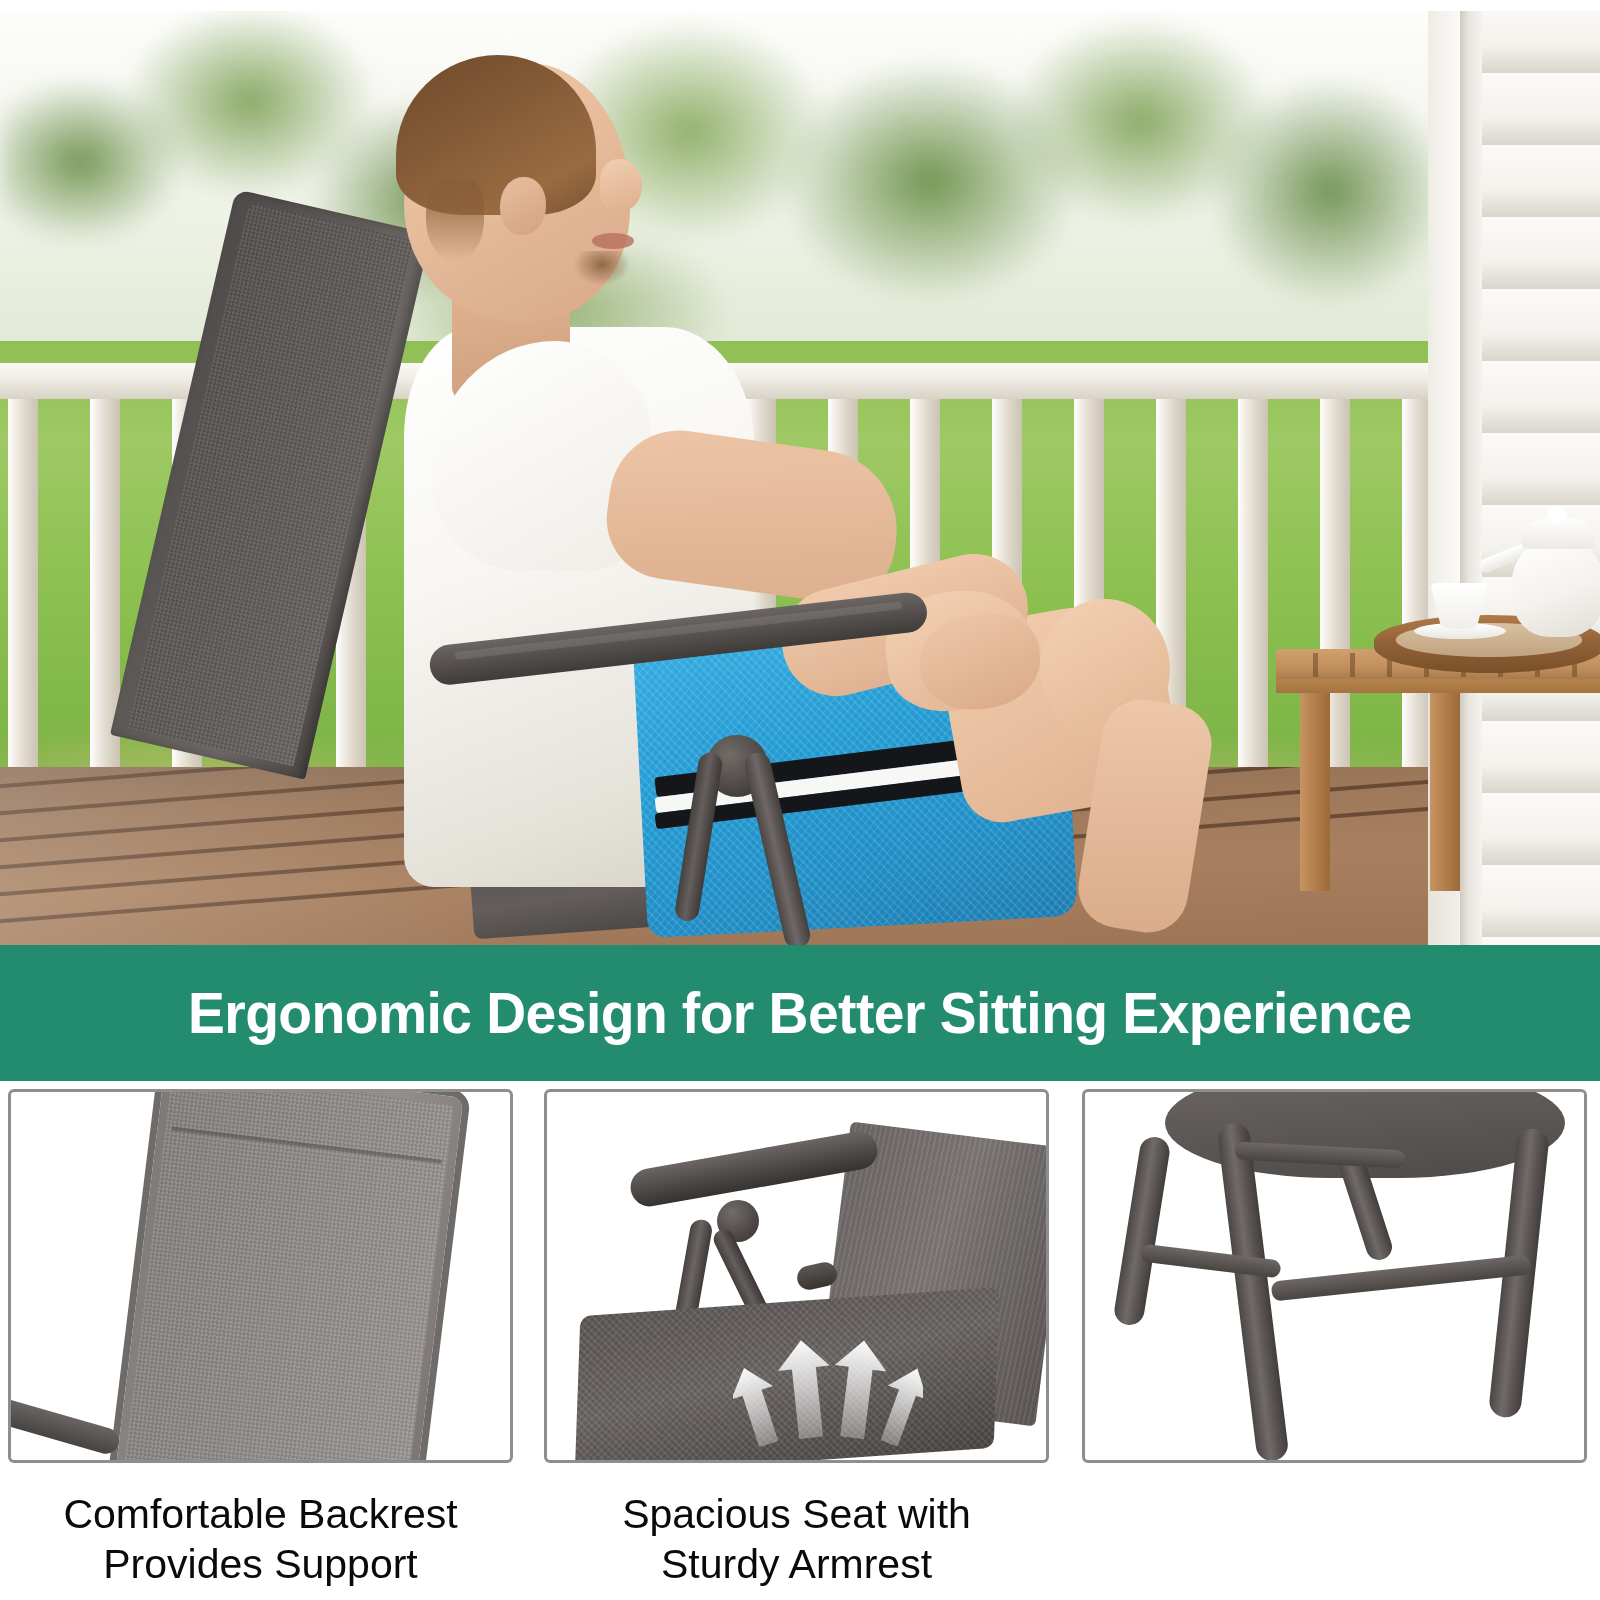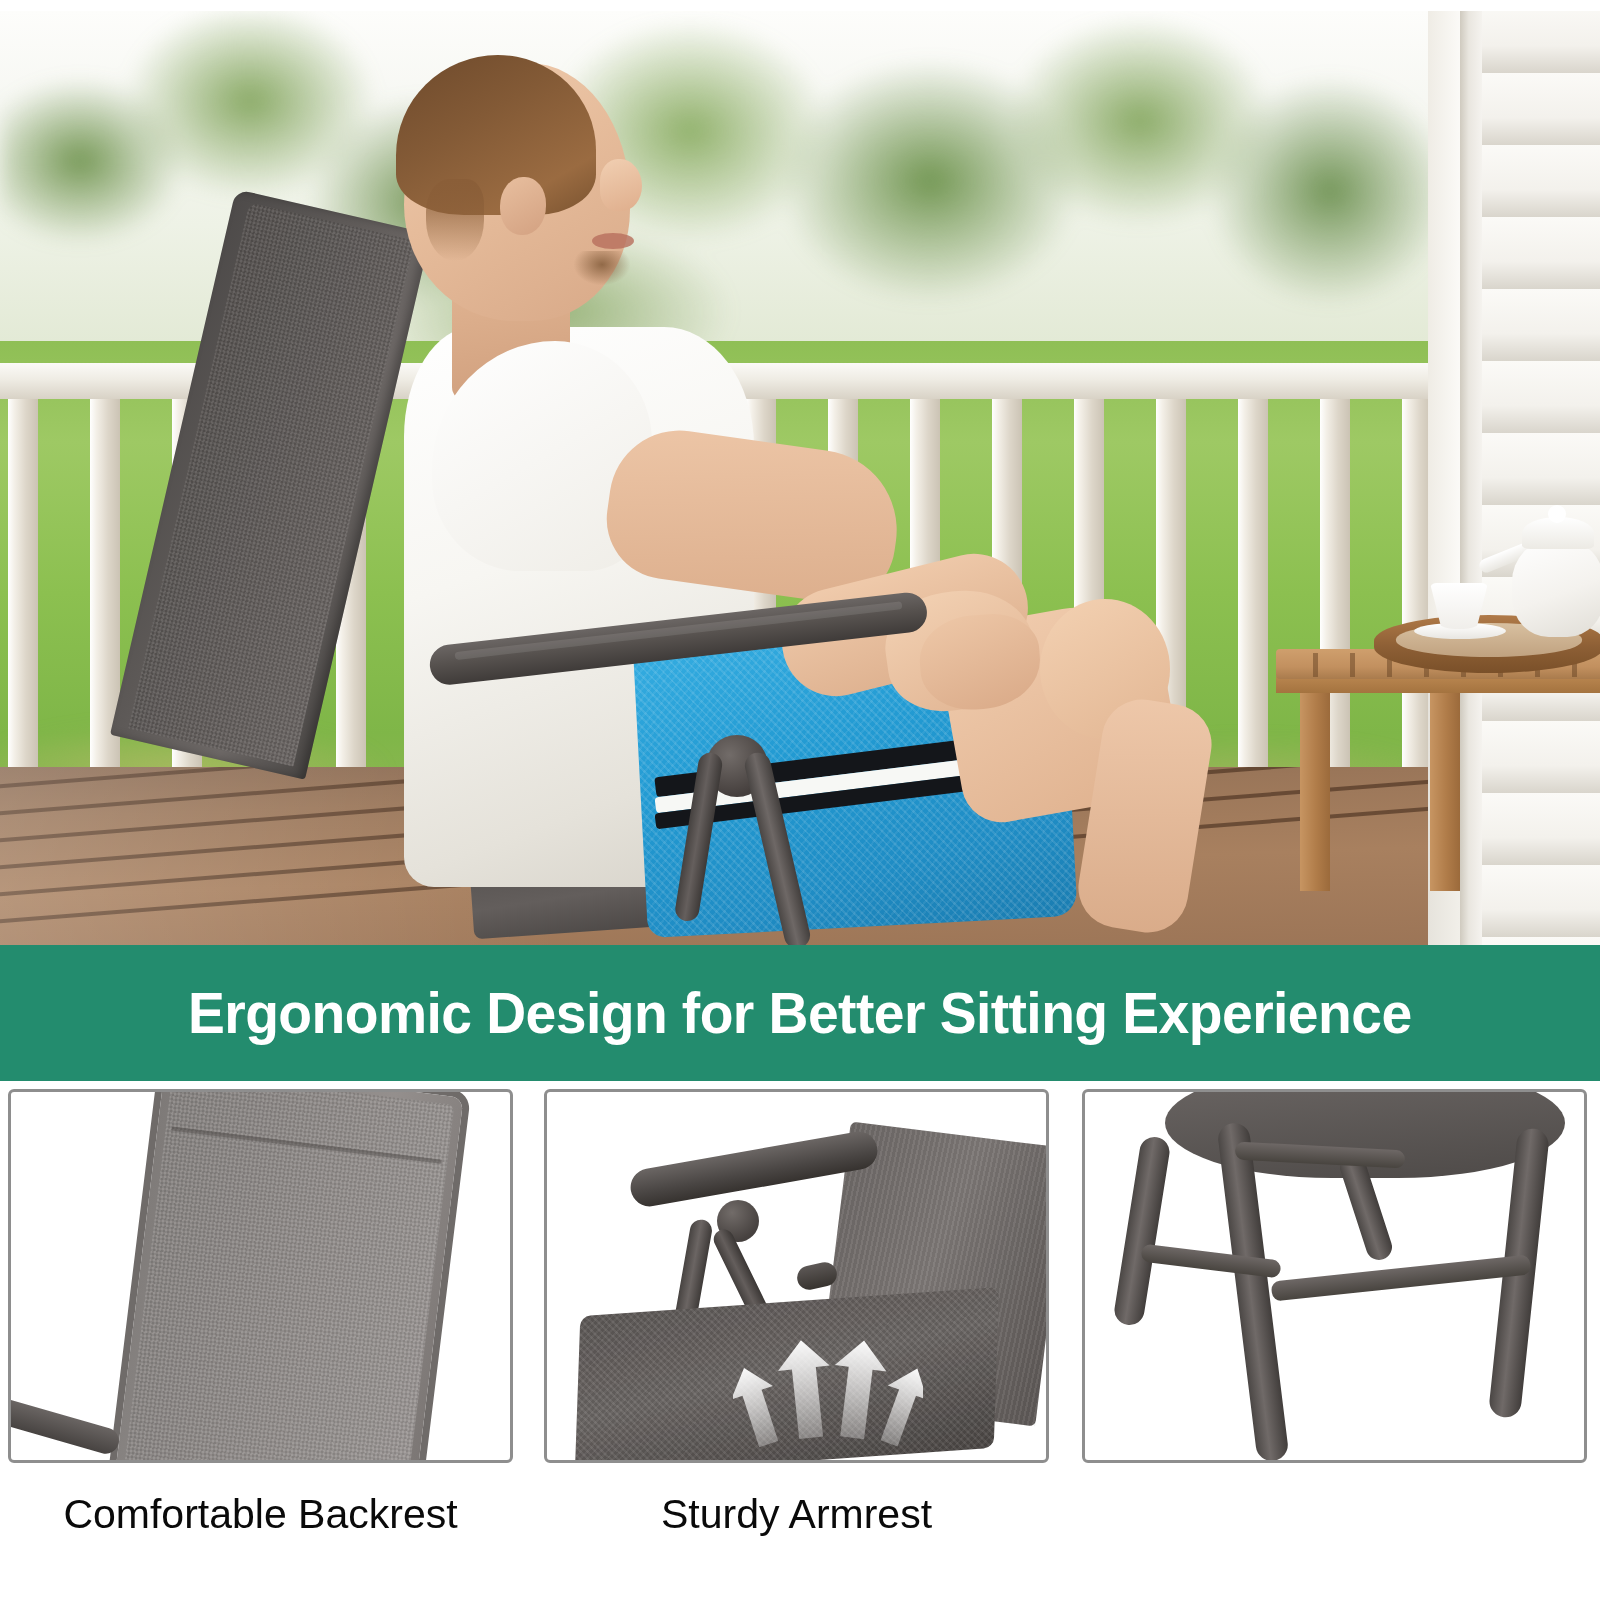--- a/index.html
+++ b/index.html
@@ -440,19 +440,21 @@
       <div class="p3-leg" style="left:268px; top:60px; width:26px; height:110px; transform:rotate(-18deg); border-radius:13px;"></div>
       <div class="p3-bar" style="left:56px; top:160px; width:140px; height:18px; transform:rotate(7deg);"></div>
       <div class="p3-bar" style="left:186px; top:176px; width:260px; height:20px; transform:rotate(-6deg);"></div>
       <div class="p3-bar" style="left:150px; top:54px; width:170px; height:18px; transform:rotate(3deg);"></div>
     </div>
   </div>
 
   <div class="captions">
     <div class="caption" style="color: rgb(10, 10, 10);">
       <span class="cap-l">Comfortable Backrest</span>
+      <span class="cap-l">Provides Support</span>
     </div>
     <div class="caption" style="color: rgb(10, 10, 10);">
+      <span class="cap-l">Spacious Seat with</span>
       <span class="cap-l">Sturdy Armrest</span>
     </div>
   </div>
 
 </div>
 
 </body></html>

